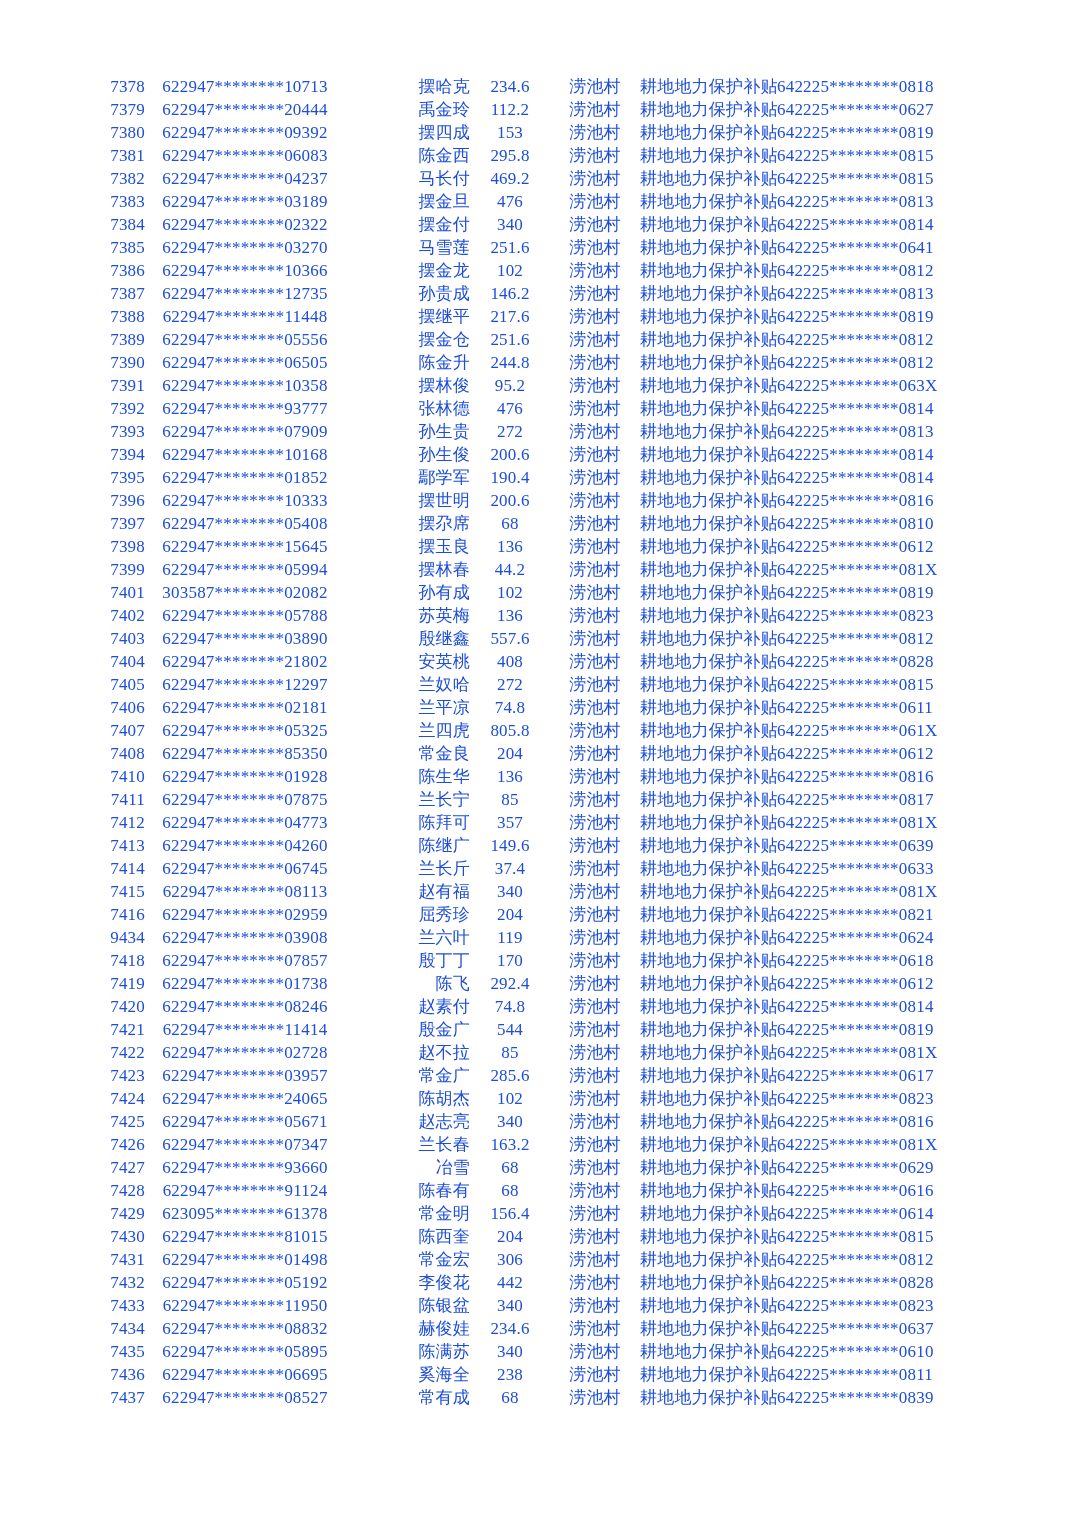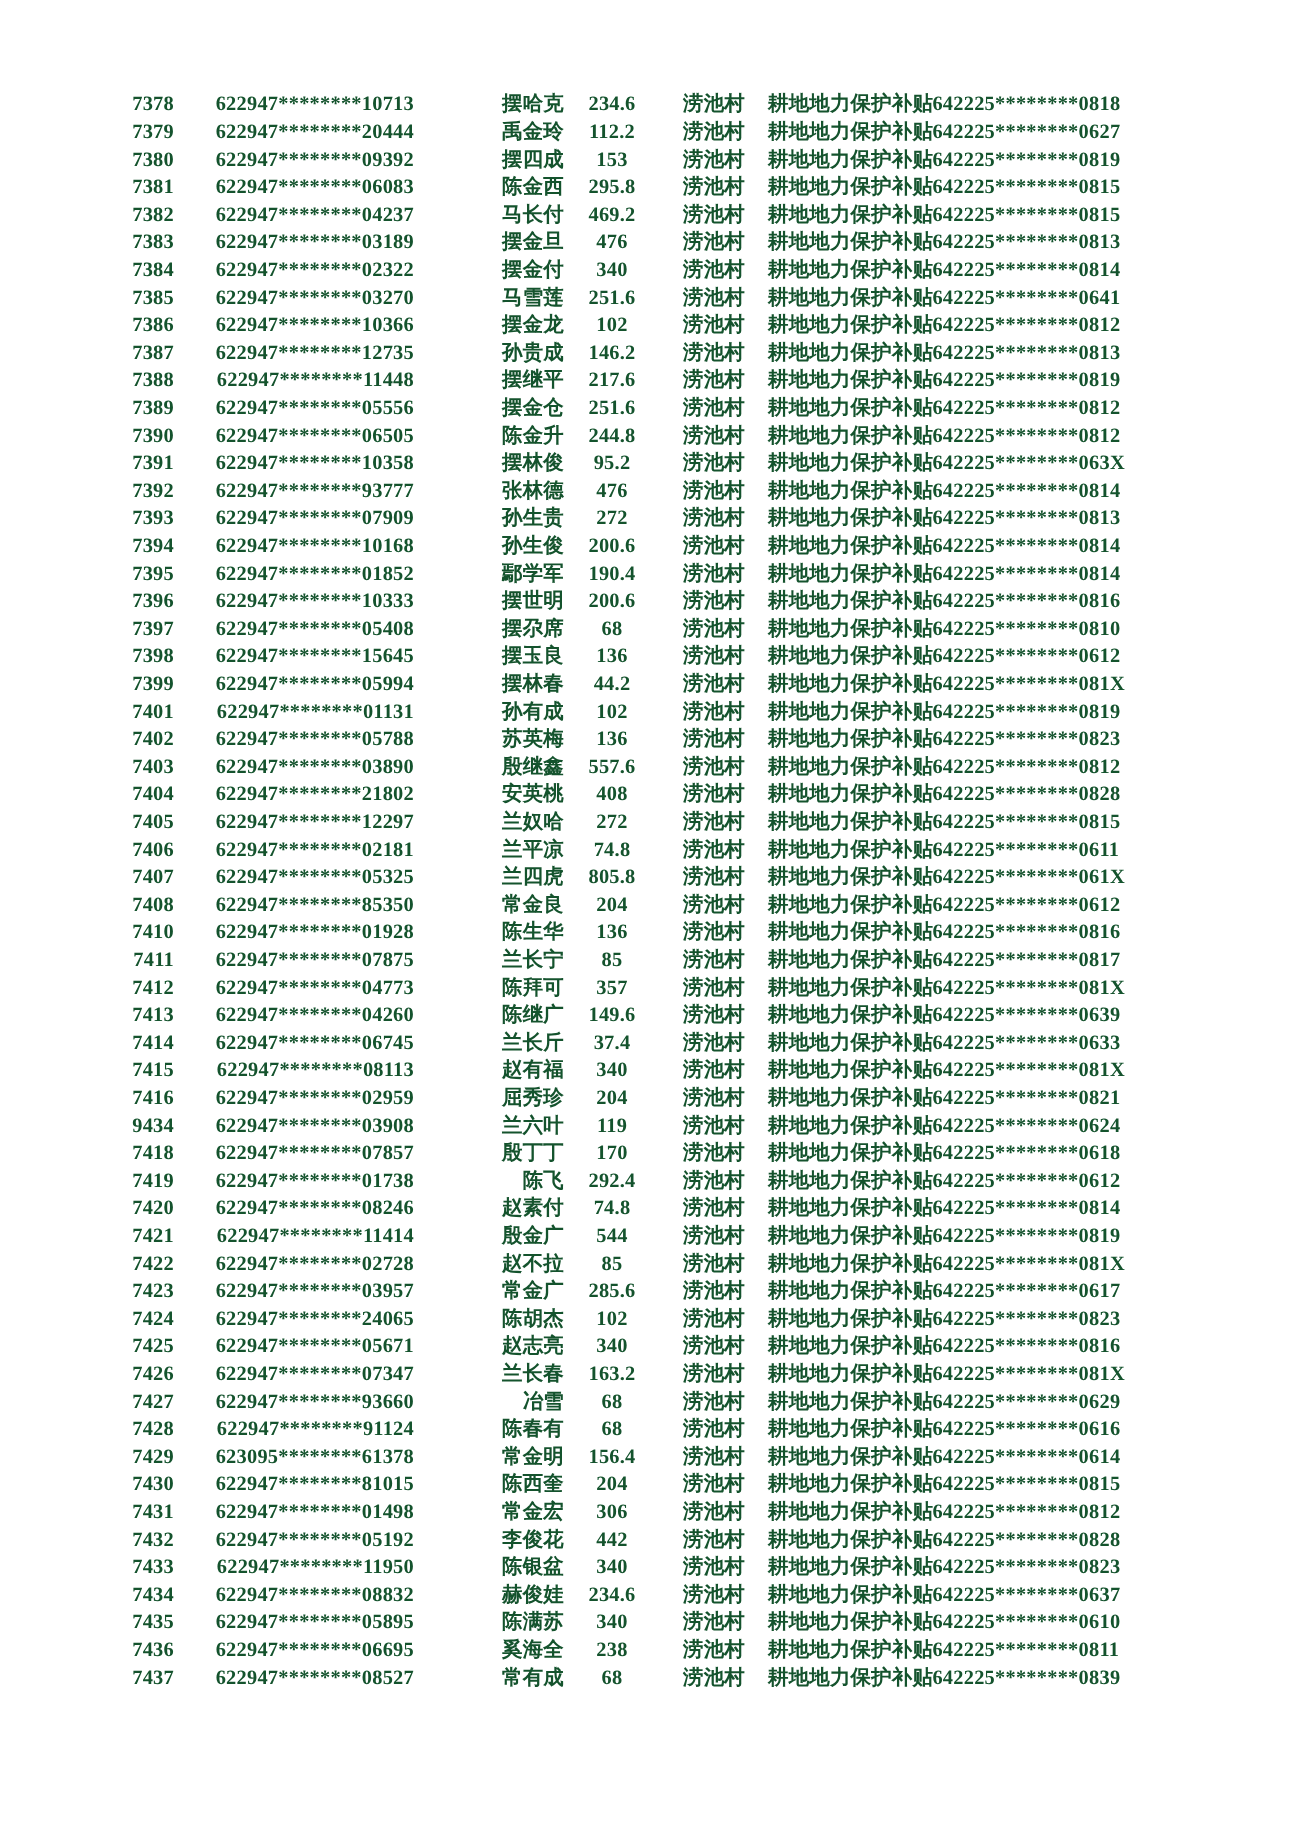--- a/index.html
+++ b/index.html
@@ -18,33 +18,32 @@
     position: absolute;
     left: 100px;
     top: 75px;
     width: 881px;
   }
   table.grid {
     border-collapse: collapse;
     table-layout: fixed;
     width: 881px;
     font-size: 17px;
-    color: #14532d;
-    font-weight: bold;
+    color: #1d4ed8;
   }
   table.grid td {
     height: 22.88px;
     padding: 0;
     white-space: nowrap;
     overflow: visible;
     vertical-align: middle;
     letter-spacing: 0.2px;
   }
   td.c-row_index        { width: 45px;  text-align: right; }
-  td.c-account_number_masked { width: 200px; text-align: right; padding-left: 22px; }
+  td.c-account_number_masked { width: 200px; text-align: center; padding-left: 22px; }
   td.c-name             { width: 125px; text-align: right; }
   td.c-amount           { width: 80px;  text-align: center; }
   td.c-village          { width: 90px;  text-align: center; }
   td.c-subsidy_program  { width: 137px; text-align: right; }
   td.c-id_number_masked { width: 204px; text-align: left; padding-left: 18px; margin-left: 20px; }
 </style>
 </head>
 <body>
 
 <div class="sheet">
@@ -243,21 +242,21 @@
           <td class="c-row_index">7399</td>
           <td class="c-account_number_masked">622947********05994</td>
           <td class="c-name">摆林春</td>
           <td class="c-amount">44.2</td>
           <td class="c-village">涝池村</td>
           <td class="c-subsidy_program">耕地地力保护补贴</td>
           <td class="c-id_number_masked">642225********081X</td>
         </tr>
         <tr>
           <td class="c-row_index">7401</td>
-          <td class="c-account_number_masked">622947********01131</td>
+          <td class="c-account_number_masked">303587********02082</td>
           <td class="c-name">孙有成</td>
           <td class="c-amount">102</td>
           <td class="c-village">涝池村</td>
           <td class="c-subsidy_program">耕地地力保护补贴</td>
           <td class="c-id_number_masked">642225********0819</td>
         </tr>
         <tr>
           <td class="c-row_index">7402</td>
           <td class="c-account_number_masked">622947********05788</td>
           <td class="c-name">苏英梅</td>

